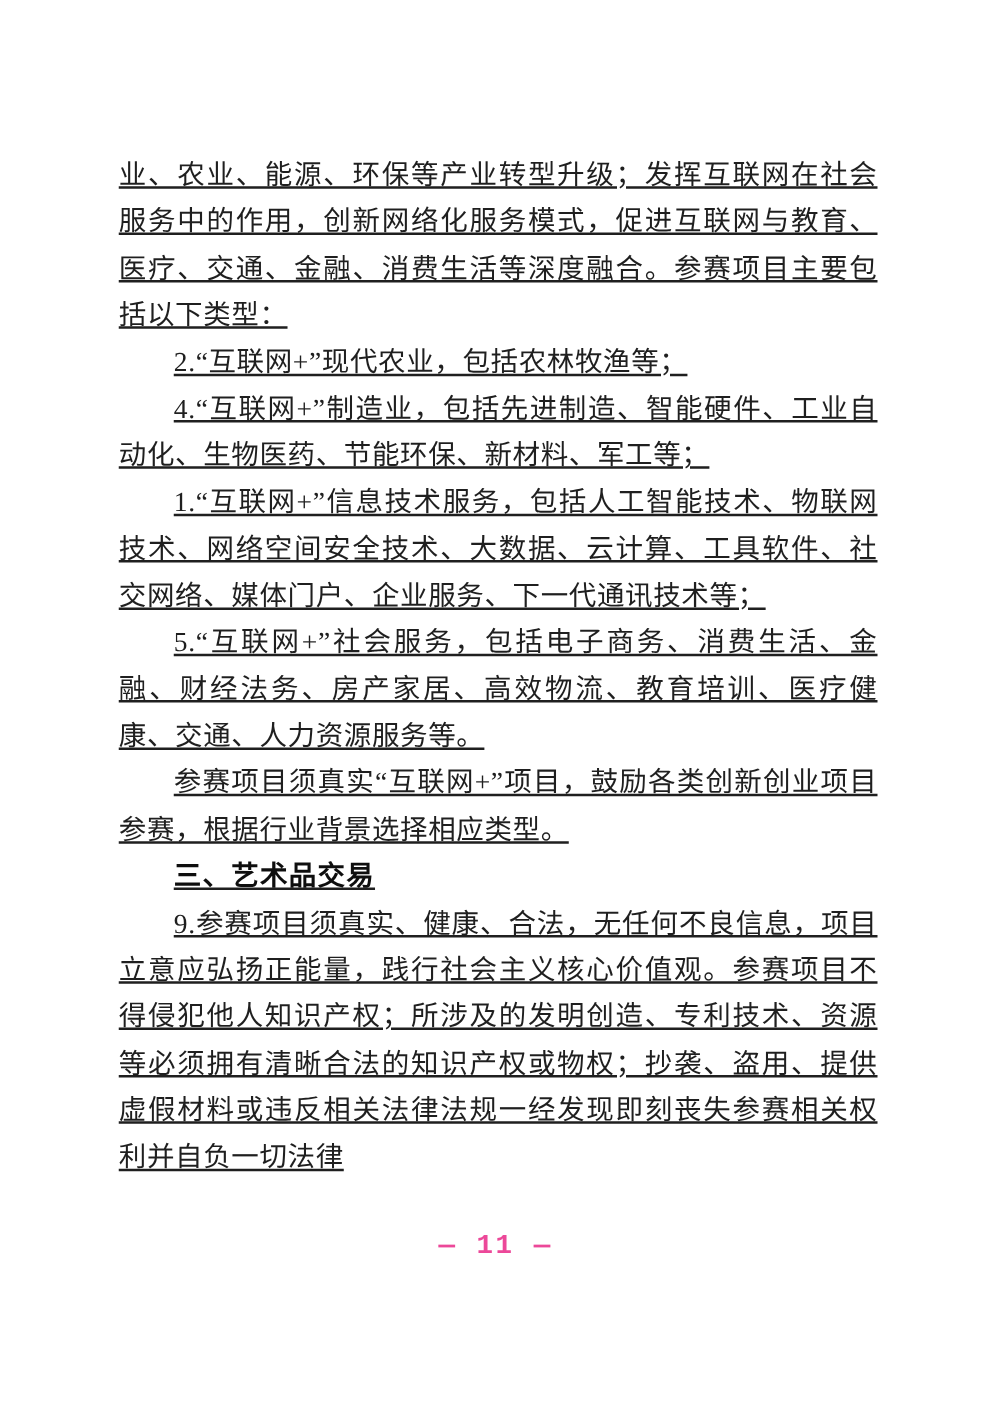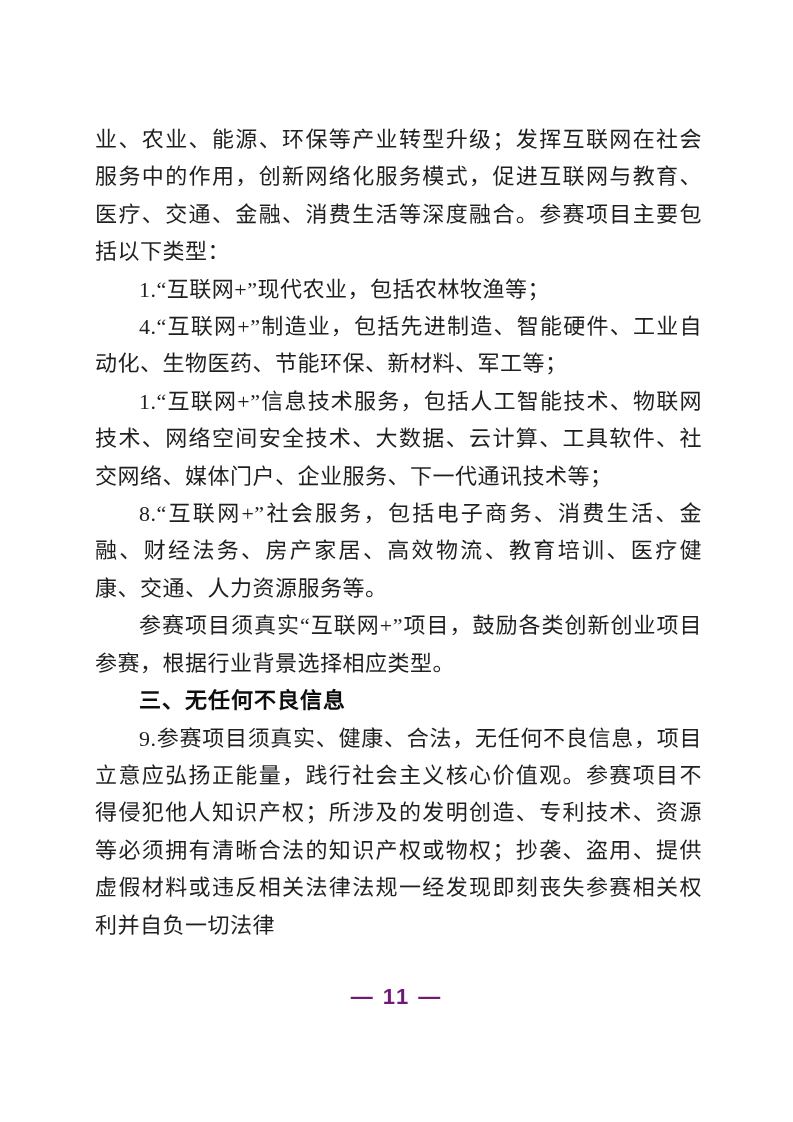--- a/index.html
+++ b/index.html
@@ -19,20 +19,21 @@
     position: absolute;
     left: 95px;
     top: 121px;
     width: 607px;
     color: #1f1f1f;
     font-size: 22px;
     line-height: 37.4px;
     text-align: justify;
     text-justify: inter-ideograph;
     letter-spacing: 0.5px;
+    text-decoration: underline;
   }
   .para {
     margin: 0;
     padding: 0;
     text-indent: 2em;
   }
   .para.no-indent {
     text-indent: 0;
   }
   .para.heading {
@@ -40,35 +41,35 @@
     font-weight: bold;
     color: #0e0e0e;
     letter-spacing: 1px;
   }
   .footer {
     position: absolute;
     left: 0;
     top: 984px;
     width: 100%;
     text-align: center;
-    font-family: Liberation Sans, sans-serif;
+    font-family: Liberation Mono, monospace;
     font-size: 22px;
     font-weight: bold;
-    color: #701a75;
+    color: #ec4899;
     letter-spacing: 2px;
   }
 </style>
 </head>
 <body>
 
 <div class="page">
   <div class="text-block">
     <p class="para no-indent">业、农业、能源、环保等产业转型升级；发挥互联网在社会服务中的作用，创新网络化服务模式，促进互联网与教育、医疗、交通、金融、消费生活等深度融合。参赛项目主要包括以下类型：</p>
-    <p class="para">1.“互联网+”现代农业，包括农林牧渔等；</p>
+    <p class="para">2.“互联网+”现代农业，包括农林牧渔等；</p>
     <p class="para">4.“互联网+”制造业，包括先进制造、智能硬件、工业自动化、生物医药、节能环保、新材料、军工等；</p>
     <p class="para">1.“互联网+”信息技术服务，包括人工智能技术、物联网技术、网络空间安全技术、大数据、云计算、工具软件、社交网络、媒体门户、企业服务、下一代通讯技术等；</p>
-    <p class="para">8.“互联网+”社会服务，包括电子商务、消费生活、金融、财经法务、房产家居、高效物流、教育培训、医疗健康、交通、人力资源服务等。</p>
+    <p class="para">5.“互联网+”社会服务，包括电子商务、消费生活、金融、财经法务、房产家居、高效物流、教育培训、医疗健康、交通、人力资源服务等。</p>
     <p class="para">参赛项目须真实“互联网+”项目，鼓励各类创新创业项目参赛，根据行业背景选择相应类型。</p>
-    <p class="para heading">三、无任何不良信息</p>
+    <p class="para heading">三、艺术品交易</p>
     <p class="para">9.参赛项目须真实、健康、合法，无任何不良信息，项目立意应弘扬正能量，践行社会主义核心价值观。参赛项目不得侵犯他人知识产权；所涉及的发明创造、专利技术、资源等必须拥有清晰合法的知识产权或物权；抄袭、盗用、提供虚假材料或违反相关法律法规一经发现即刻丧失参赛相关权利并自负一切法律</p>
   </div>
   <div class="footer">— 11 —</div>
 </div>
 
 </body></html>

